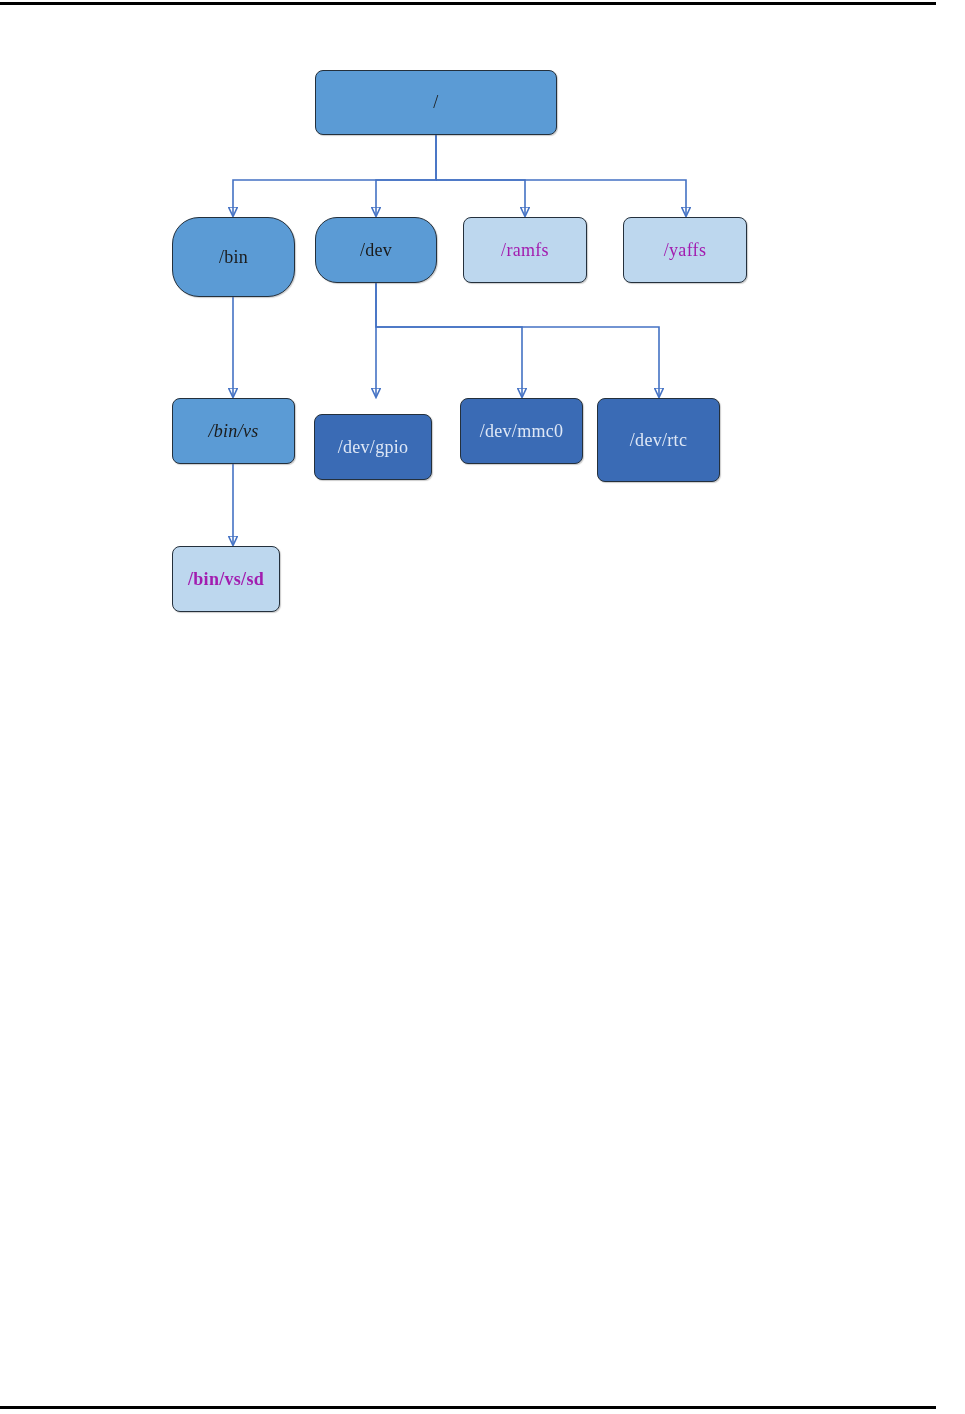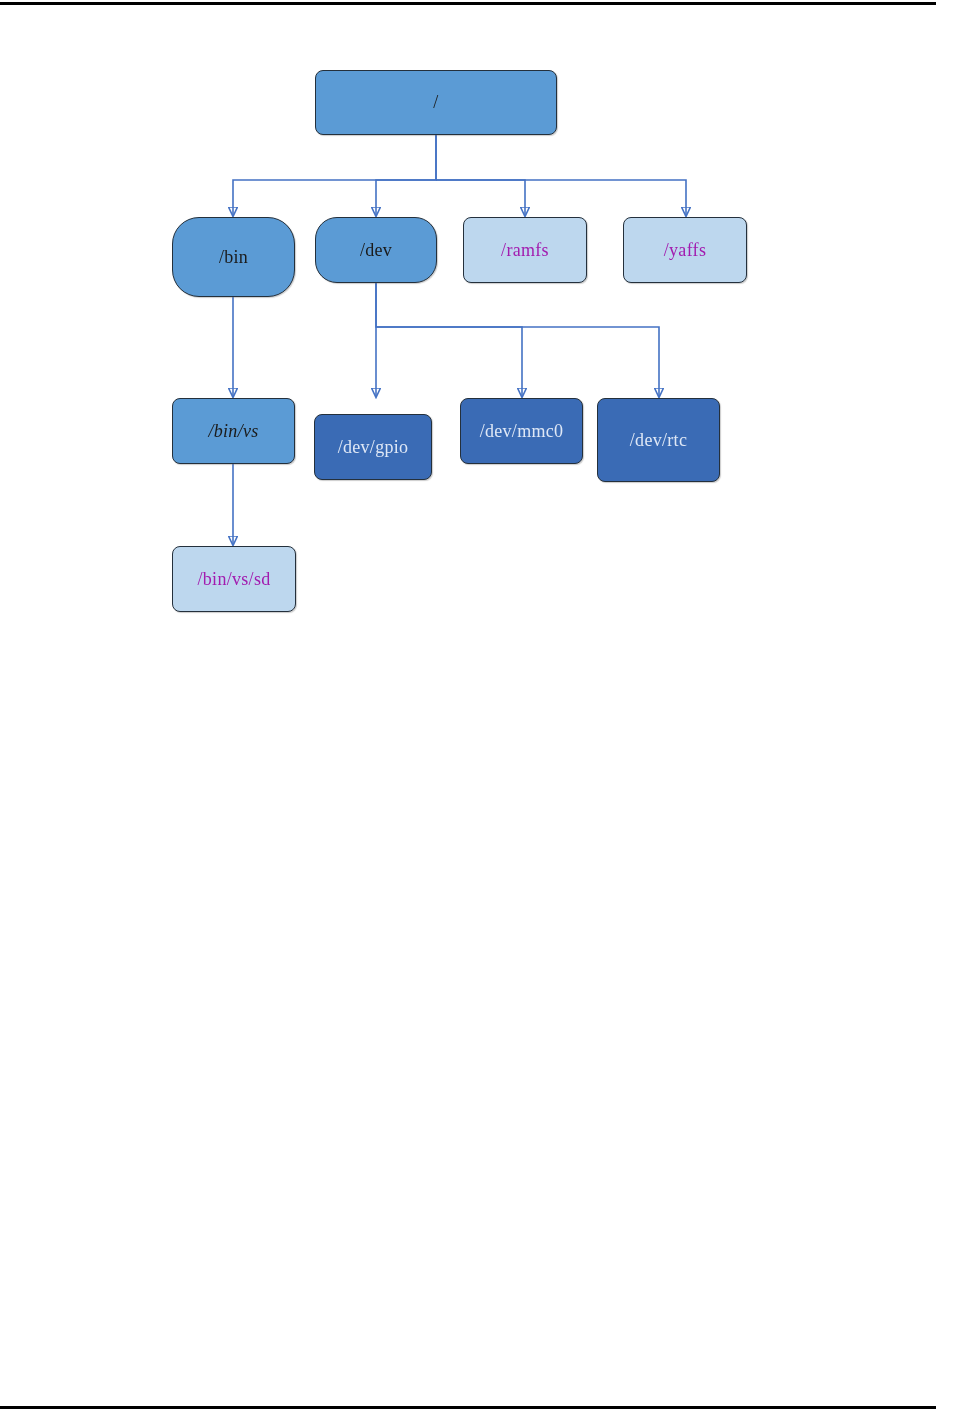--- a/index.html
+++ b/index.html
@@ -54,21 +54,21 @@
 
   .pos-root      { left: 315px; top:  70px; width: 242px; height: 65px; }
   .pos-bin       { left: 172px; top: 217px; width: 123px; height: 80px; border-radius: 27px; }
   .pos-dev       { left: 315px; top: 217px; width: 122px; height: 66px; border-radius: 22px; }
   .pos-ramfs     { left: 463px; top: 217px; width: 124px; height: 66px; }
   .pos-yaffs     { left: 623px; top: 217px; width: 124px; height: 66px; }
   .pos-bin-vs    { left: 172px; top: 398px; width: 123px; height: 66px; font-style: italic; }
   .pos-dev-gpio  { left: 314px; top: 398px; width: 118px; height: 66px; margin-top: 16px; }
   .pos-dev-mmc0  { left: 460px; top: 398px; width: 123px; height: 66px; }
   .pos-dev-rtc   { left: 597px; top: 398px; width: 123px; height: 84px; }
-  .pos-bin-vs-sd { left: 172px; top: 546px; width: 124px; height: 66px; }
+  .pos-bin-vs-sd { left: 172px; top: 546px; width: 108px; height: 66px; font-weight: bold; }
 </style>
 </head>
 <body>
 
 <div class="page">
 
   <div class="rule rule-top"></div>
 
   <div class="diagram">
 

